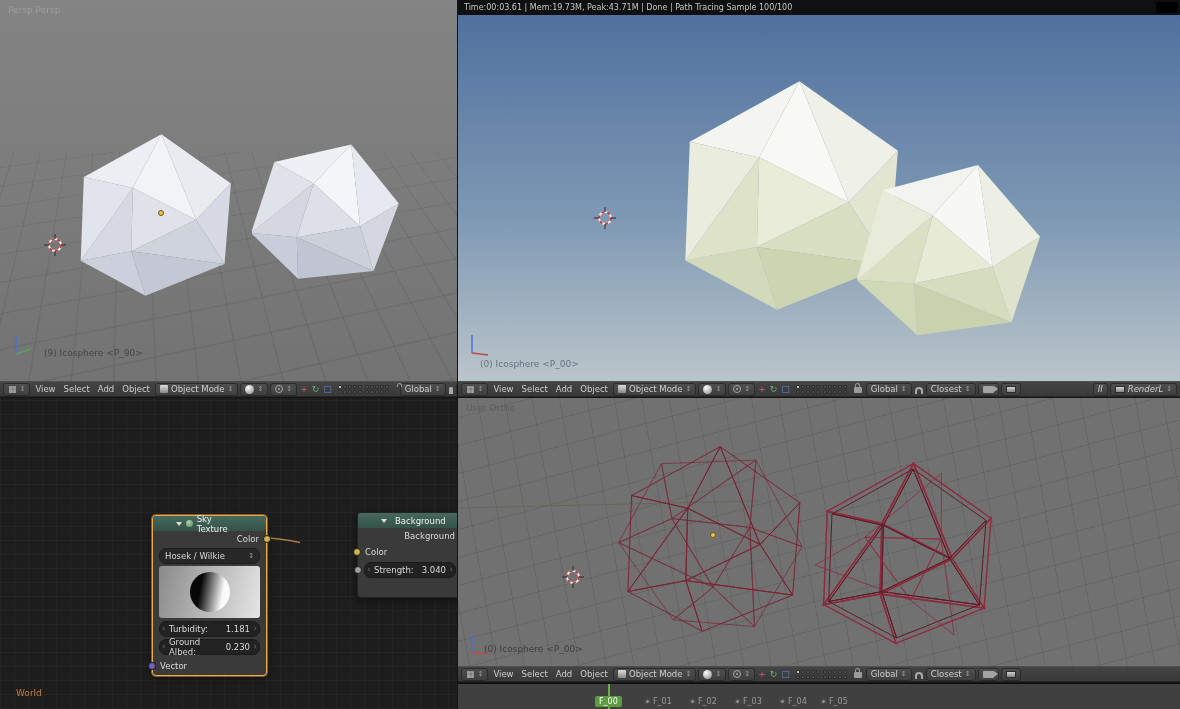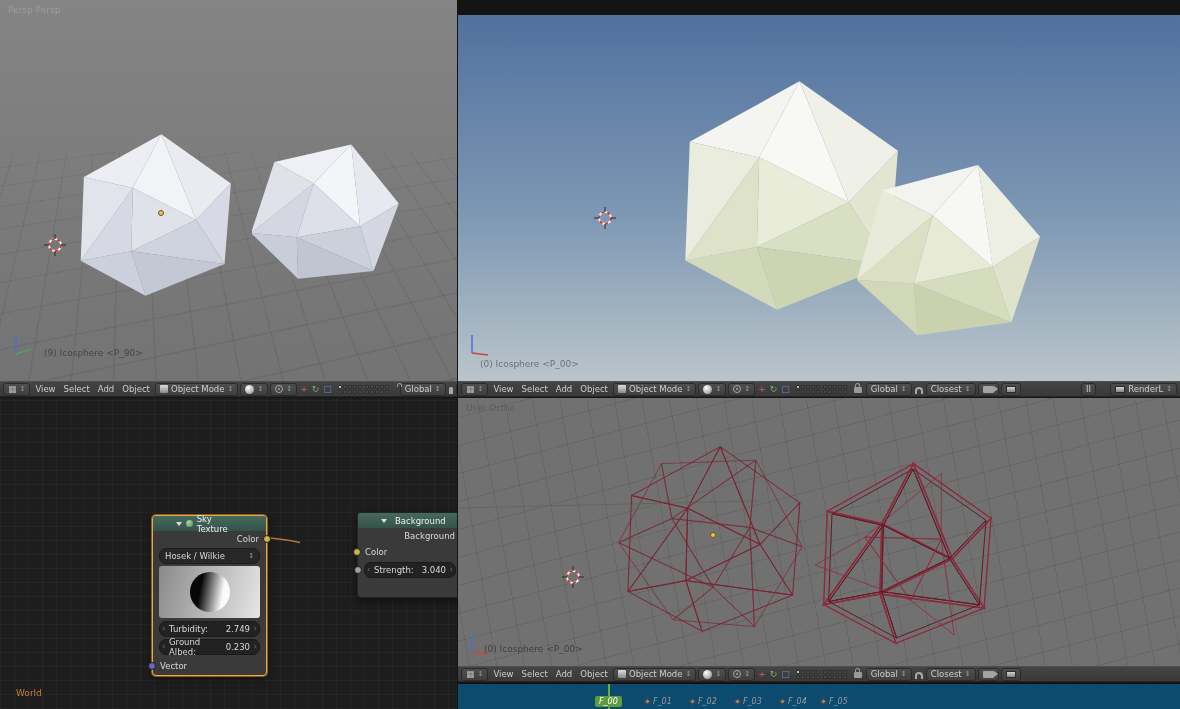--- a/index.html
+++ b/index.html
@@ -51,21 +51,21 @@
   .layers{display:flex;gap:3px;margin:0 3px;}
   .lgrid{display:grid;grid-template-columns:repeat(5,4px);grid-auto-rows:4px;gap:1px;}
   .lcell{width:4px;height:4px;background:#4c4c4c;border:1px solid #2e2e2e;box-sizing:border-box;border-radius:1px;}
   .lcell.active{background:#c2c2c2;}
   .lock-ic{position:relative;width:8px;height:6px;background:#9a9a9a;border-radius:1px;margin:2px 2px 0;}
   .lock-ic:before{content:"";position:absolute;left:1px;top:-4px;width:5px;height:4px;border:1px solid #9a9a9a;border-bottom:none;border-radius:3px 3px 0 0;box-sizing:border-box;}
   .magnet-ic{width:8px;height:7px;border:2px solid #a8a8a8;border-bottom:none;border-radius:4px 4px 0 0;box-sizing:border-box;margin:2px 1px 0;}
   .cam-ic{position:relative;width:11px;height:7px;background:#a3a3a3;border-radius:1px;}
   .cam-ic:before{content:"";position:absolute;right:-4px;top:0;width:0;height:0;border-top:3.5px solid transparent;border-bottom:3.5px solid transparent;border-left:4px solid #a3a3a3;}
   .img-ic{width:10px;height:7px;background:linear-gradient(#d2d2d2,#868686);border:1px solid #2c2c2c;box-sizing:border-box;}
-  .hright{margin-left:auto;display:flex;align-items:center;gap:14px;}
+  .hright{margin-left:auto;display:flex;align-items:center;gap:2px;font-style:italic;}
 
   
   .nodeed{position:absolute;inset:0;background:#1d1d1d;
     background-image:repeating-linear-gradient(0deg,rgba(255,255,255,.03) 0 1px,transparent 1px 14px),
                      repeating-linear-gradient(90deg,rgba(255,255,255,.03) 0 1px,transparent 1px 14px);}
   .node{position:absolute;background:#3a3a3a;border:1px solid #232323;border-radius:4px;font-size:8.5px;color:#d9d9d9;box-shadow:0 3px 8px rgba(0,0,0,.45);}
   .node.selected{border-color:#eda83e;box-shadow:0 0 0 1px rgba(237,168,62,.5),0 3px 8px rgba(0,0,0,.45);}
   .nhead{height:15px;background:linear-gradient(#47695d,#34524a);border-radius:3px 3px 0 0;display:flex;align-items:center;gap:4px;padding:0 23px;color:#efefef;}
   .ntri{width:0;height:0;border-left:3.5px solid transparent;border-right:3.5px solid transparent;border-top:4.5px solid #ddd;}
   .nico{width:7px;height:7px;border-radius:50%;background:radial-gradient(circle at 35% 30%,#a9d3a9,#5c8a5c);}
@@ -80,21 +80,21 @@
   .nselect{margin:1px 6px 2px;height:14px;background:#272727;border:1px solid #1d1d1d;border-radius:7px;display:flex;align-items:center;justify-content:space-between;padding:0 5px;}
   .npreview{margin:2px 6px 3px;height:52px;border-radius:3px;background:linear-gradient(105deg,#8a8a8a,#e6e6e6);position:relative;overflow:hidden;}
   .npreview .ball{position:absolute;left:50%;top:50%;width:40px;height:40px;margin:-20px 0 0 -20px;border-radius:50%;background:linear-gradient(100deg,#070707 28%,#fafafa 78%);}
   .nslider{margin:2px 6px;height:14px;background:#222;border:1px solid #1a1a1a;border-radius:7px;display:flex;align-items:center;justify-content:space-between;padding:0 9px;position:relative;}
   .nslider:before{content:"\2039";position:absolute;left:2px;color:#6d6d6d;font-size:9px;top:1px;}
   .nslider:after{content:"\203A";position:absolute;right:2px;color:#6d6d6d;font-size:9px;top:1px;}
   .world-label{position:absolute;left:16px;top:290px;color:#c97f35;font-size:9px;}
   .linklayer{position:absolute;inset:0;pointer-events:none;}
 
   
-  .timeline{position:absolute;left:0;right:0;top:285px;bottom:0;background:#0c4a6e;border-top:1px solid #0e0e0e;font-size:8px;color:#9a9a9a;font-style:italic;}
+  .timeline{position:absolute;left:0;right:0;top:285px;bottom:0;background:#404040;border-top:1px solid #0e0e0e;font-size:8px;color:#9a9a9a;}
   .tl-line{position:absolute;left:150px;top:0;bottom:0;width:2px;background:#6fae3e;}
   .tl-chip{position:absolute;left:137px;bottom:2px;background:#5d9b40;color:#fff;padding:1px 4px;border-radius:2px;}
   .tmarker{position:absolute;bottom:3px;display:flex;align-items:center;gap:3px;}
   .tdiamond{width:5px;height:5px;background:#8d8d8d;border:1px solid #3a3a3a;transform:rotate(45deg);box-sizing:border-box;}
 </style>
 </head>
 <body>
 
 <div class="app">
 
@@ -207,20 +207,24 @@
         </div>
       <span class="ic magnet-ic"></span>
       <div class="hright">
         <div class="hbtn"></div>
 
       </div>
     </div>
   </div>
 
   <div class="pane" id="pane-tr">
+    <div class="statsbar">
+      <span>Time:00:03.61 | Mem:19.73M, Peak:43.71M | Done | Path Tracing Sample 100/100</span>
+      <span class="statchip"></span>
+    </div>
     <div class="vp vp-tr">
       <svg style="position:absolute;left:215px;top:63px;" width="235" height="235" viewBox="-105 -105 210 210">
         <g>
           <polygon points="-90,-48 8,-102 -28,-34" fill="#f4f5f1"></polygon>
             <polygon points="8,-102 -28,-34 52,6" fill="#f8f8f5"></polygon>
           <polygon points="8,-102 96,-40 52,6" fill="#eff1e8"></polygon>
             <polygon points="96,-40 88,62 52,6" fill="#e2e6d0"></polygon>
           <polygon points="-28,-34 52,6 -30,46" fill="#e9ecd8"></polygon>
             <polygon points="88,62 52,6 -30,46" fill="#d9dfc2"></polygon>
           <polygon points="88,62 -12,102 -30,46" fill="#ccd4b2"></polygon>
@@ -355,21 +359,21 @@
         </div>
         <div class="nselect">
           <span>Hosek / Wilkie</span>
           <span class="updn">↕</span>
         </div>
         <div class="npreview">
             <div class="ball"></div>
           </div>
         <div class="nslider">
           <span>Turbidity:</span>
-          <span>2.749</span>
+          <span>1.181</span>
         </div>
         <div class="nslider">
           <span>Ground Albed:</span>
           <span>0.230</span>
         </div>
         <div class="nrow" style="height:18px;">
           <span class="socket in purple"></span>
           <span>Vector</span>
         </div>
       </div>

